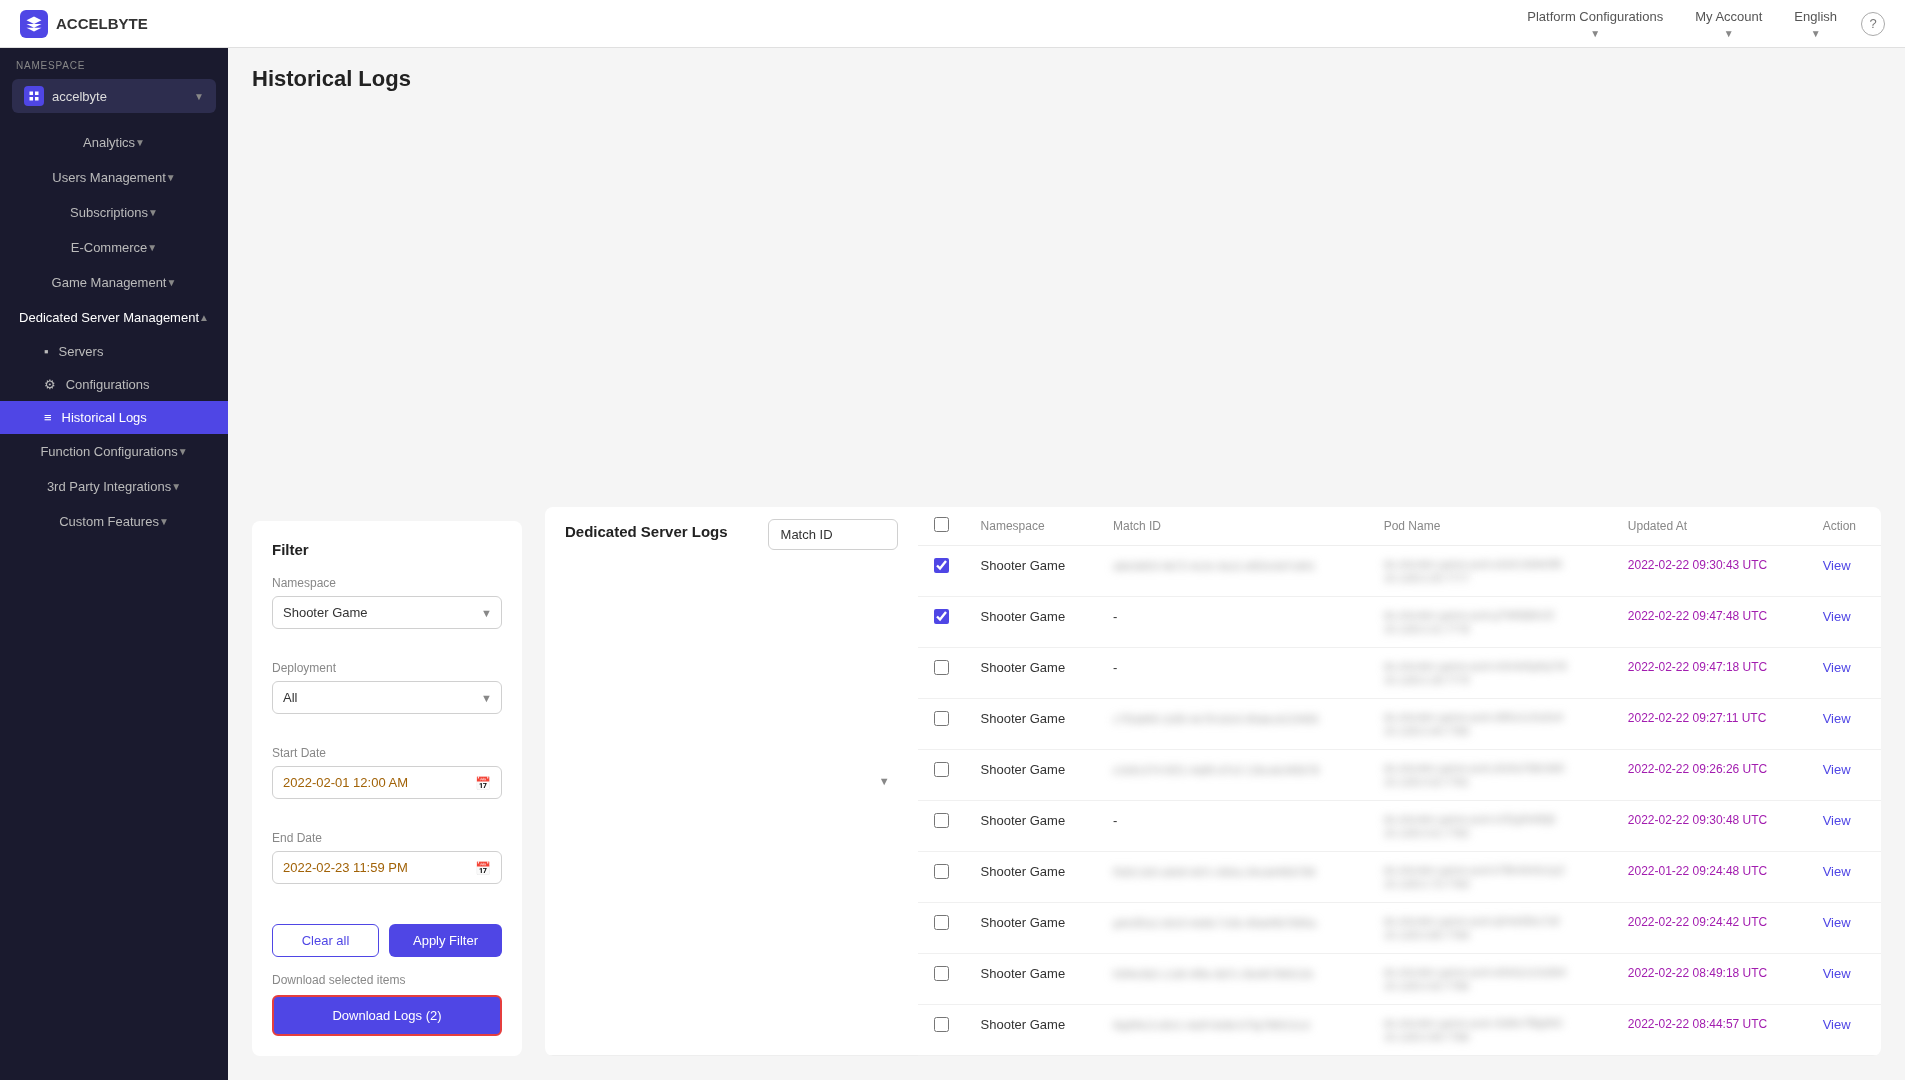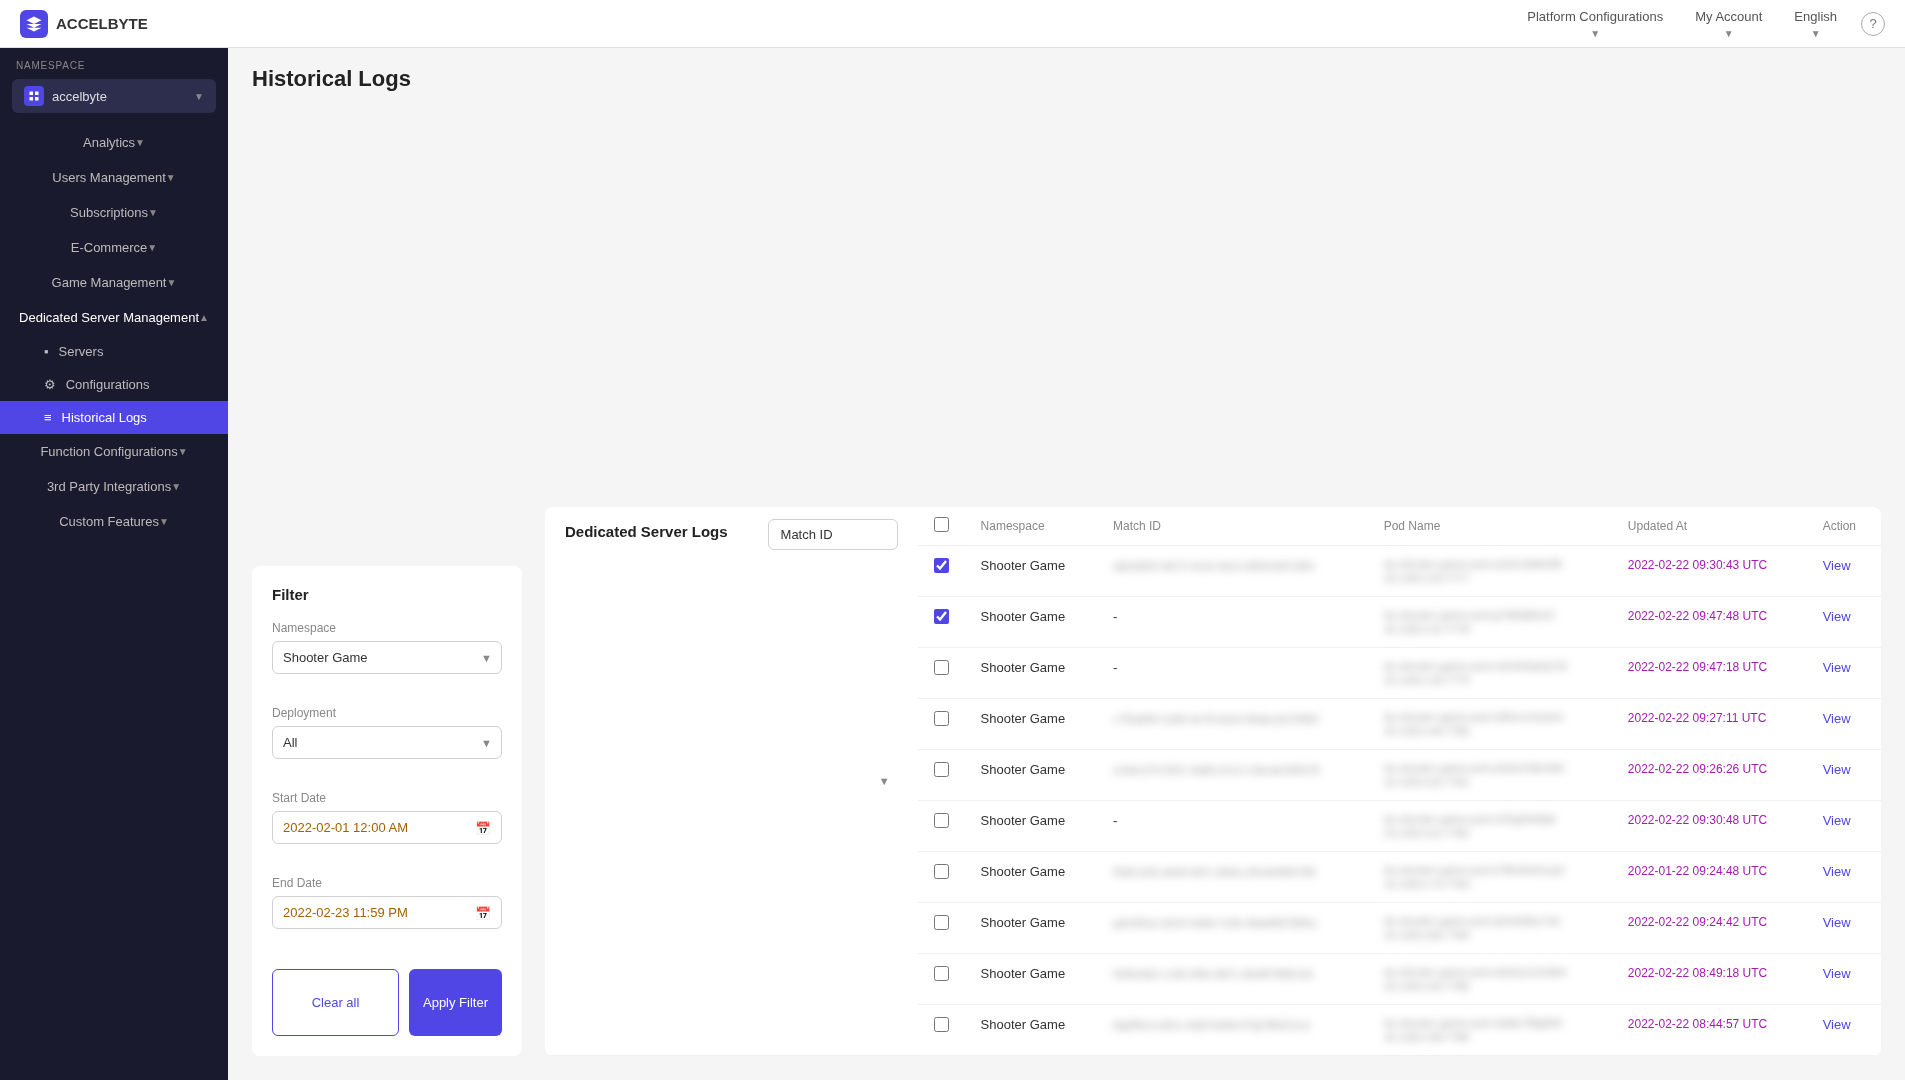--- a/index.html
+++ b/index.html
@@ -46,21 +46,21 @@
     .filter-label { font-size: 12px; color: #888; margin-bottom: 6px; }
     .filter-select { width: 100%; border: 1px solid #d0d0d0; border-radius: 6px; padding: 8px 10px; font-size: 13px; color: #333; background: #fff; appearance: none; cursor: pointer; display: flex; align-items: center; justify-content: space-between; margin-bottom: 16px; position: relative; }
     .filter-select-wrap { position: relative; margin-bottom: 16px; }
     .filter-select-wrap select { width: 100%; border: 1px solid #d0d0d0; border-radius: 6px; padding: 8px 32px 8px 10px; font-size: 13px; color: #333; background: #fff; appearance: none; cursor: pointer; }
     .filter-select-arrow { position: absolute; right: 10px; top: 50%; transform: translateY(-50%); pointer-events: none; color: #888; font-size: 11px; }
     .filter-input-wrap { position: relative; margin-bottom: 16px; }
     .filter-input { width: 100%; border: 1px solid #d0d0d0; border-radius: 6px; padding: 8px 32px 8px 10px; font-size: 13px; color: #a16207; background: #fff; outline: none; }
     .filter-input-icon { position: absolute; right: 10px; top: 50%; transform: translateY(-50%); color: #aaa; font-size: 13px; }
     .filter-group { margin-bottom: 16px; }
     .filter-buttons { display: flex; gap: 10px; margin-top: 8px; }
-    .btn-clear { flex: 1; padding: 25px; border: 1.5px solid #4f46e5; border-radius: 6px; background: #fff; color: #4f46e5; font-size: 13px; font-weight: 500; cursor: pointer; }
+    .btn-clear { flex: 1; padding: 5px; border: 1.5px solid #4f46e5; border-radius: 6px; background: #fff; color: #4f46e5; font-size: 13px; font-weight: 500; cursor: pointer; }
     .btn-apply { flex: 1; padding: 9px; border: none; border-radius: 6px; background: #4f46e5; color: #fff; font-size: 13px; font-weight: 500; cursor: pointer; }
     .filter-spacer { flex: 1; }
     .download-section { margin-top: 16px; }
     .download-label { font-size: 12px; color: #888; margin-bottom: 8px; }
     .btn-download { width: 100%; padding: 11px; border: 2px solid #e53e3e; border-radius: 6px; background: #4f46e5; color: #fff; font-size: 13px; font-weight: 500; cursor: pointer; text-align: center; }
 
     
     .logs-panel { flex: 1; background: #fff; border-radius: 8px; overflow: hidden; display: flex; flex-direction: row; }
     .logs-header { padding: 16px 20px 12px; border-bottom: 1px solid #eee; }
     .logs-title { font-size: 15px; font-weight: 600; color: #222; }
@@ -231,20 +231,24 @@
           </div>
         </div>
 
         <div class="filter-buttons">
           <button class="btn-clear">Clear all</button>
           <button class="btn-apply">Apply Filter</button>
         </div>
 
         <div class="filter-spacer"></div>
 
+        <div class="download-section">
+          <div class="download-label">Download selected items</div>
+          <button class="btn-download">Download Logs (2)</button>
+        </div>
       </div>
 
       <div class="logs-panel">
         <div class="logs-header">
           <div class="logs-title">Dedicated Server Logs</div>
         </div>
 
         <div class="logs-search">
           <div class="search-select-wrap">
             <select class="search-select"><option selected="">Match ID</option><option>Namespace</option><option>Pod Name</option></select>

